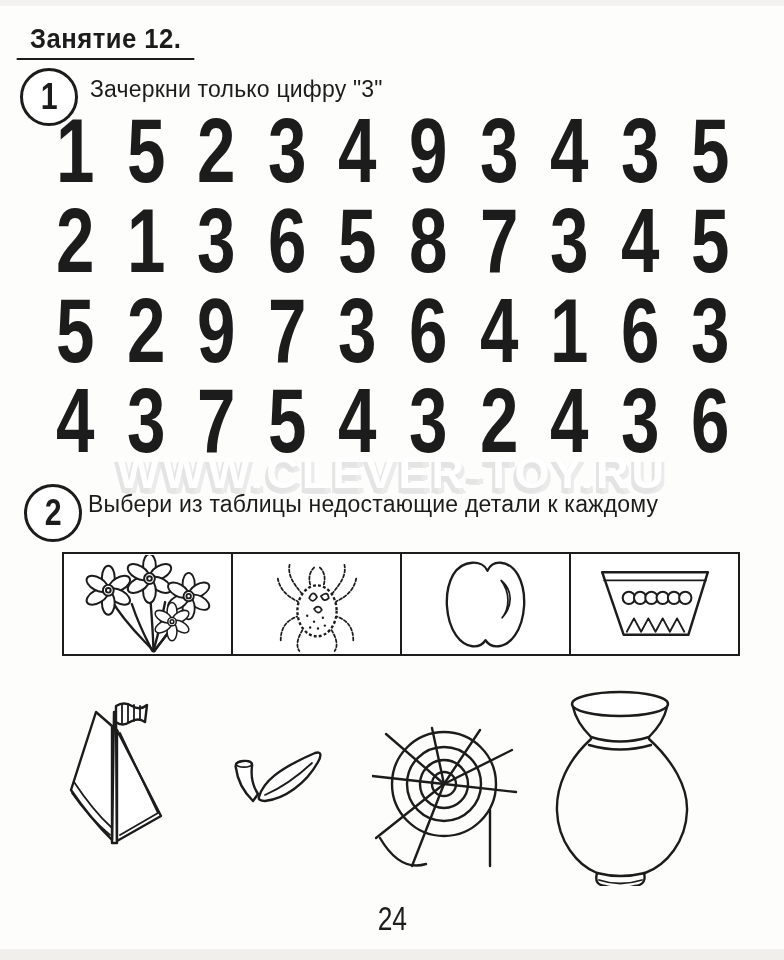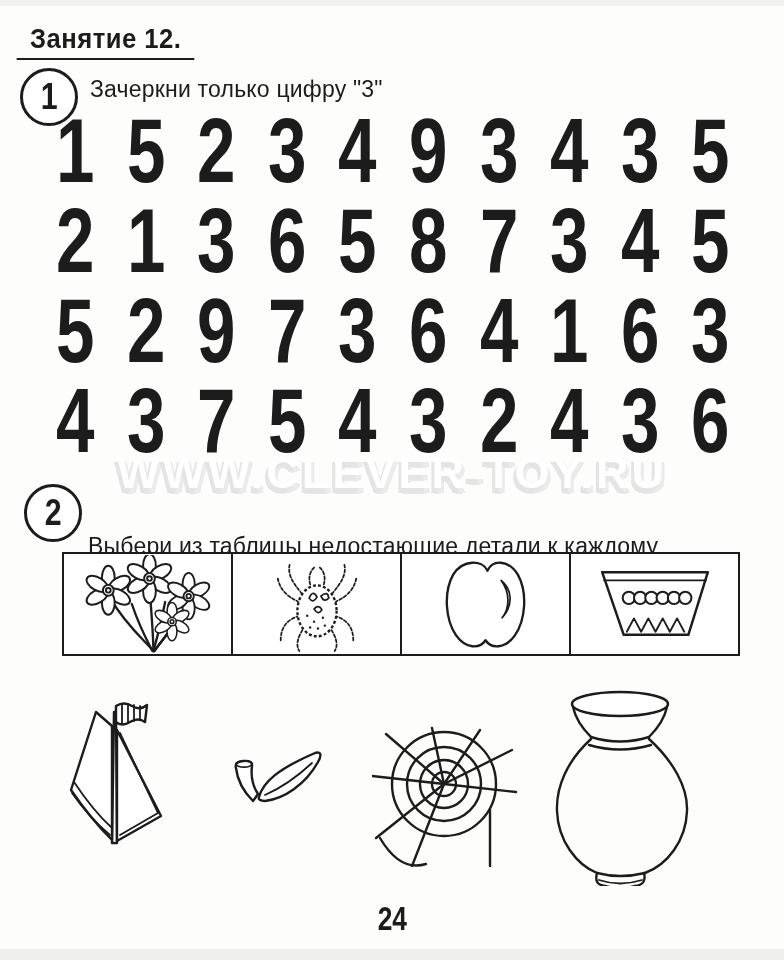--- a/index.html
+++ b/index.html
@@ -13,21 +13,21 @@
               border-bottom:2.5px solid #1c1c1c;padding:0 14px 3px 14px;transform:scaleX(.95);}
 
   .task-circle{position:absolute;width:52px;height:52px;border:3px solid #1c1c1c;border-radius:50%;
                display:flex;align-items:center;justify-content:center;background:#fff;}
   .task-circle span{font-size:37px;font-weight:700;transform:scaleX(.82);}
   .t1{left:20px;top:68px;}
   .t2{left:24px;top:484px;}
 
   .instr{position:absolute;font-size:23px;font-weight:400;letter-spacing:.2px;}
   .instr1{left:90px;top:76px;}
-  .instr2{left:88px;top:489px;line-height:31px;margin-top:42px;}
+  .instr2{left:88px;top:489px;line-height:31px;}
 
   .digit-grid{position:absolute;left:40px;top:106px;width:706px;}
   .digit-row{display:grid;grid-template-columns:repeat(10,1fr);height:90px;justify-items:center;}
   .digit{font-size:91px;line-height:90px;font-weight:700;display:inline-block;transform:scaleX(.76);}
 
   .watermark{position:absolute;top:447px;left:50%;transform:translateX(-50%);white-space:nowrap;
              font-size:45px;font-weight:700;letter-spacing:3px;color:#fff;
              text-shadow:-3px 5px 0 #e4e4e4,3px 5px 0 #ebebeb,0 6px 0 #e8e8e8,0 0 1px #f0f0f0;}
 
   .choice-table{position:absolute;left:62px;top:552px;width:678px;height:104px;display:flex;
@@ -35,21 +35,21 @@
   .choice-cell{flex:1;border-right:2.5px solid #1c1c1c;display:flex;align-items:center;justify-content:center;}
   .choice-cell:last-child{border-right:none;}
 
   .pic{position:absolute;}
   .pic-sailboat{left:64px;top:700px;}
   .pic-leaf{left:228px;top:744px;}
   .pic-web{left:372px;top:726px;}
   .pic-vase{left:551px;top:686px;}
 
   .page-number{position:absolute;top:900px;left:0;width:100%;text-align:center;
-               font-size:33px;font-weight:700;}
+               font-size:33px;font-weight:400;}
   .page-number span{display:inline-block;transform:scaleX(.8);}
 
   svg .ln{fill:none;stroke:#1c1c1c;stroke-width:2.4;stroke-linecap:round;stroke-linejoin:round;}
   svg .lnw{fill:#fff;stroke:#1c1c1c;stroke-width:2.4;stroke-linejoin:round;}
   svg .thin{stroke-width:1.8;}
   svg .dash{stroke-dasharray:3 2.2;}
 </style>
 </head>
 <body>
 

